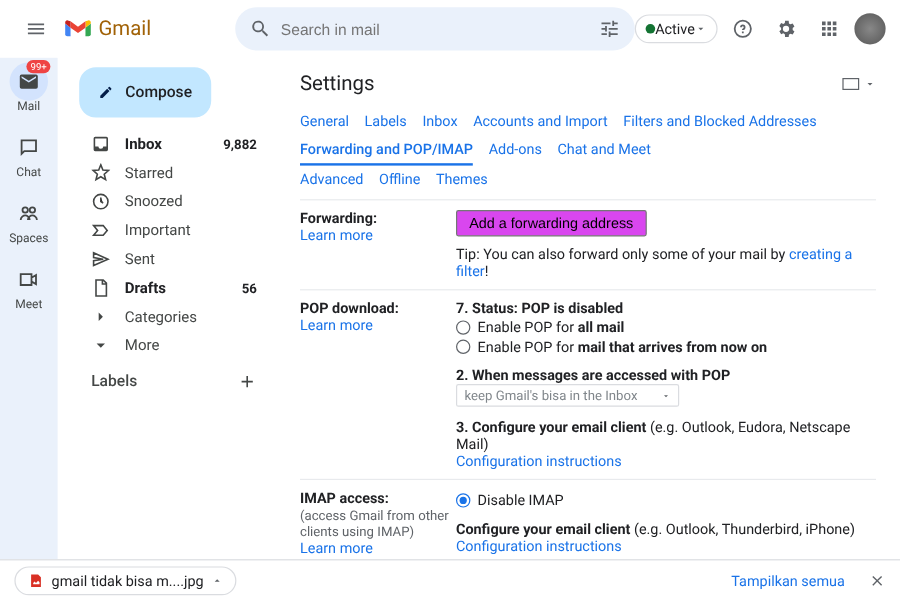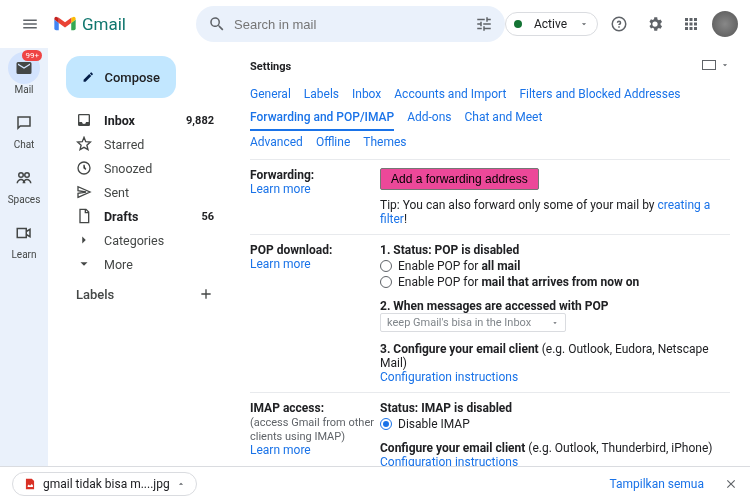--- a/index.html
+++ b/index.html
@@ -1,56 +1,56 @@
 <!DOCTYPE html>
 <html><head>
 <meta charset="utf-8">
 <style>
 * { box-sizing: border-box; margin: 0; padding: 0; }
 body { font-family: 'Google Sans', Roboto, Arial, sans-serif; font-size: 13px; color: #202124; background: #fff; width: 750px; height: 500px; overflow: hidden; }
 .app { display: flex; flex-direction: column; height: 100%; }
 .header { display: flex; align-items: center; padding: 8px 12px; height: 48px; }
 .menu-btn { width: 36px; height: 36px; display: flex; align-items: center; justify-content: center; border-radius: 50%; cursor: pointer; }
 .logo-area { display: flex; align-items: center; gap: 6px; margin-left: 6px; width: 130px; }
-.gmail-logo { font-size: 17px; color: #0f766e; font-weight: 400; display: flex; align-items: center; gap: 4px; }
+.gmail-logo { font-size: 17px; color: #a16207; font-weight: 400; display: flex; align-items: center; gap: 4px; }
 .search-box { flex: 1; background: #eaf1fb; border-radius: 24px; height: 36px; display: flex; align-items: center; padding: 0 12px; max-width: 430px; margin-left: 12px; }
 .search-input { border: none; background: transparent; outline: none; font-size: 13px; flex: 1; margin-left: 8px; color: #5f6368; }
 .tune-icon { margin-left: auto; }
 .header-right { display: flex; align-items: center; gap: 6px; margin-left: auto; }
-.active-chip { display: flex; align-items: center; gap: 12px; border: 1px solid #dadce0; border-radius: 16px; padding: 4px 8px; font-size: 12px; cursor: pointer; }
+.active-chip { display: flex; align-items: center; gap: 0; border: 1px solid #dadce0; border-radius: 16px; padding: 4px 8px; font-size: 12px; cursor: pointer; }
 .green-dot { width: 8px; height: 8px; background: #137333; border-radius: 50%; }
 .icon-btn { width: 30px; height: 30px; display: flex; align-items: center; justify-content: center; cursor: pointer; color: #5f6368; border-radius: 50%; }
 .avatar { width: 26px; height: 26px; border-radius: 50%; background: radial-gradient(circle, #888, #555); }
 .body { display: flex; flex: 1; overflow: hidden; }
 .rail { width: 48px; background: #eaf1fb; display: flex; flex-direction: column; align-items: center; padding-top: 4px; gap: 12px; }
 .rail-item { display: flex; flex-direction: column; align-items: center; font-size: 10px; color: #444746; position: relative; cursor: pointer; }
 .rail-icon { width: 32px; height: 32px; display: flex; align-items: center; justify-content: center; border-radius: 16px; }
 .rail-item.active .rail-icon { background: #d3e3fd; }
 .badge { position: absolute; top: -2px; right: -2px; background: #ef4444; color: #fff; font-size: 8px; border-radius: 8px; padding: 1px 3px; }
 .sidebar { width: 170px; padding: 8px 6px; overflow-y: auto; margin-left: 12px; }
 .compose-btn { display: flex; align-items: center; gap: 10px; background: #c2e7ff; border-radius: 14px; padding: 12px 16px; font-size: 13px; font-weight: 500; cursor: pointer; margin-bottom: 10px; width: 110px; }
 .nav-item { display: flex; align-items: center; gap: 12px; padding: 4px 10px; border-radius: 0 14px 14px 0; font-size: 12.5px; cursor: pointer; color: #444746; }
 .nav-item.bold { font-weight: 700; color: #202124; }
 .nav-item .count { margin-left: auto; font-size: 11px; }
 .nav-icon { width: 16px; height: 16px; display: flex; align-items: center; justify-content: center; color: #444746; }
 .labels-row { display: flex; align-items: center; justify-content: space-between; padding: 10px 10px 4px; font-size: 13px; font-weight: 500; color: #444746; }
 .main { flex: 1; overflow-y: auto; padding: 12px 20px; }
-.settings-title { font-size: 11px; font-weight: 700; margin-bottom: 10px; display: flex; align-items: flex-start; }
+.settings-title { font-size: 17px; font-weight: 400; margin-bottom: 10px; display: flex; align-items: center; }
 .settings-title .rhs { margin-left: auto; display: flex; align-items: center; gap: 4px; }
 .density-icon { width: 14px; height: 10px; border: 1px solid #5f6368; }
 .tabs { font-size: 12px; line-height: 1.9; margin-bottom: 6px; }
 .tab { color: #1a73e8; cursor: pointer; margin-right: 10px; display: inline-block; }
 .tab.active { color: #1a73e8; font-weight: 500; border-bottom: 2px solid #1a73e8; }
 .section { display: flex; border-top: 1px solid #e8eaed; padding: 8px 0; font-size: 12px; }
 .section-label { width: 130px; }
 .section-label b { display: block; font-weight: 700; }
 .section-label .sub { color: #5f6368; font-size: 11px; }
 .learn { color: #1a73e8; cursor: pointer; font-size: 12px; }
 .section-content { flex: 1; }
-.add-fwd-btn { border: 1px solid #747775; background: #ec4899; padding: 3px 10px; font-size: 12px; cursor: pointer; border-radius: 2px; }
+.add-fwd-btn { border: 1px solid #747775; background: #d946ef; padding: 3px 10px; font-size: 12px; cursor: pointer; border-radius: 2px; }
 .tip { margin-top: 8px; font-size: 12px; }
 .link { color: #1a73e8; cursor: pointer; }
 .radio-row { display: flex; align-items: center; gap: 6px; font-size: 12px; margin: 2px 0; }
 .radio { width: 12px; height: 12px; border: 1.5px solid #5f6368; border-radius: 50%; display: inline-block; position: relative; }
 .radio.checked::after { content: ''; position: absolute; inset: 2px; background: #1a73e8; border-radius: 50%; }
 .radio.checked { border-color: #1a73e8; }
 .select-fake { border: 1px solid #dadce0; padding: 2px 6px; font-size: 11px; color: #80868b; border-radius: 2px; display: inline-flex; align-items: center; gap: 20px; cursor: pointer; }
 .downloads { position: absolute; bottom: 0; left: 0; right: 0; background: #fff; border-top: 1px solid #dadce0; height: 34px; display: flex; align-items: center; padding: 0 12px; font-size: 12px; }
 .dl-chip { display: flex; align-items: center; gap: 6px; border: 1px solid #dadce0; border-radius: 16px; padding: 4px 10px; cursor: pointer; }
 .dl-right { margin-left: auto; display: flex; align-items: center; gap: 20px; }
@@ -142,21 +142,21 @@
             </svg>
           </div>
         <span>Spaces</span>
       </div>
       <div class="rail-item">
         <div class="rail-icon">
             <svg width="18" height="18" viewBox="0 0 24 24">
               <path fill="none" stroke="#444746" stroke-width="2" d="M3 6h12v12H3zM15 10l5-3v10l-5-3z"></path>
             </svg>
           </div>
-        <span>Learn</span>
+        <span>Meet</span>
       </div>
     </div>
 
     <div class="sidebar">
       <div class="compose-btn">
         <svg width="18" height="18" viewBox="0 0 24 24">
             <path fill="#041e49" d="M3 17.3V21h3.8L17.8 9.9l-3.8-3.8L3 17.3zM20.7 7c.4-.4.4-1 0-1.4l-2.3-2.3a1 1 0 0 0-1.4 0l-1.8 1.8 3.8 3.8 1.7-1.9z"></path>
           </svg>
         <span>Compose</span>
       </div>
@@ -178,20 +178,28 @@
           <span>Starred</span>
         </div>
       <div class="nav-item">
           <span class="nav-icon">
             <svg width="16" height="16" viewBox="0 0 24 24">
               <circle cx="12" cy="12" r="9" fill="none" stroke="#444746" stroke-width="2"></circle>
               <path stroke="#444746" stroke-width="2" d="M12 7v5l3 2"></path>
             </svg>
           </span>
           <span>Snoozed</span>
+        </div>
+      <div class="nav-item">
+          <span class="nav-icon">
+            <svg width="16" height="16" viewBox="0 0 24 24">
+              <path fill="none" stroke="#444746" stroke-width="2" d="M3 6h12l5 6-5 6H3l5-6z"></path>
+            </svg>
+          </span>
+          <span>Important</span>
         </div>
       <div class="nav-item">
           <span class="nav-icon">
             <svg width="16" height="16" viewBox="0 0 24 24">
               <path fill="none" stroke="#444746" stroke-width="2" d="M3 20l18-8L3 4v6l12 2-12 2z"></path>
             </svg>
           </span>
           <span>Sent</span>
         </div>
       <div class="nav-item bold">
@@ -266,21 +274,21 @@
           </div>
         </div>
       </div>
 
       <div class="section">
         <div class="section-label">
           <b>POP download:</b>
           <span class="learn">Learn more</span>
         </div>
         <div class="section-content">
-          <div><b><span>1. Status: </span><span>POP is disabled</span></b></div>
+          <div><b><span>7. Status: </span><span>POP is disabled</span></b></div>
           <div class="radio-row">
               <span class="radio"></span>
               <span><span>Enable POP for </span><b>all mail</b></span>
             </div>
           <div class="radio-row">
               <span class="radio"></span>
               <span><span>Enable POP for </span><b>mail that arrives from now on</b></span>
             </div>
           <div style="margin-top:10px"><b>2. When messages are accessed with POP</b>
             <span class="select-fake">
@@ -295,21 +303,20 @@
         </div>
       </div>
 
       <div class="section">
         <div class="section-label">
           <b>IMAP access:</b>
           <span class="sub">(access Gmail from other clients using IMAP)</span><br>
           <span class="learn">Learn more</span>
         </div>
         <div class="section-content">
-          <div><b><span>Status: </span><span>IMAP is disabled</span></b></div>
           <div class="radio-row">
               <span class="radio checked"></span>
               <span>Disable IMAP</span>
             </div>
           <div style="margin-top:10px"><b>Configure your email client </b><span>(e.g. Outlook, Thunderbird, iPhone)</span></div>
           <div><span class="link">Configuration instructions</span></div>
         </div>
       </div>
     </div>
   </div>

